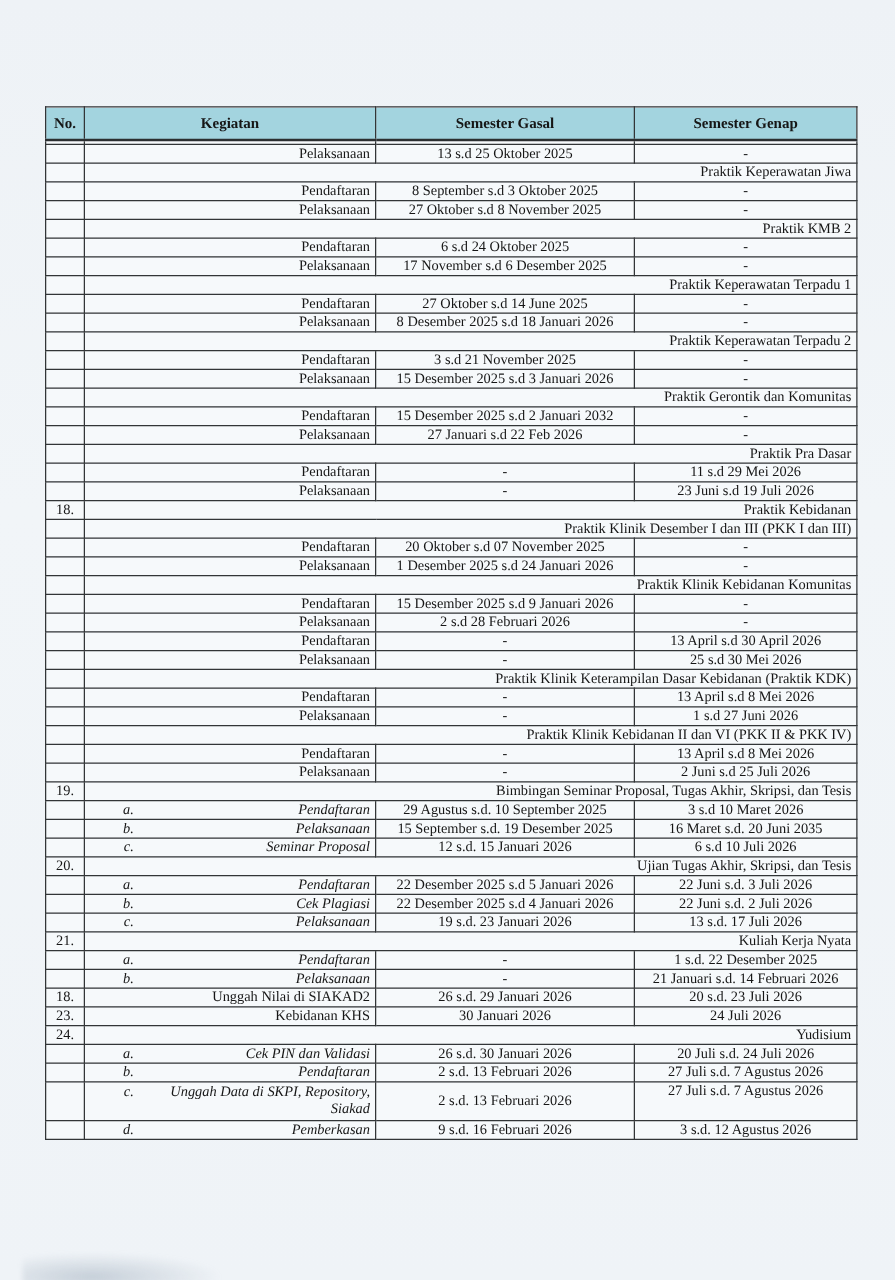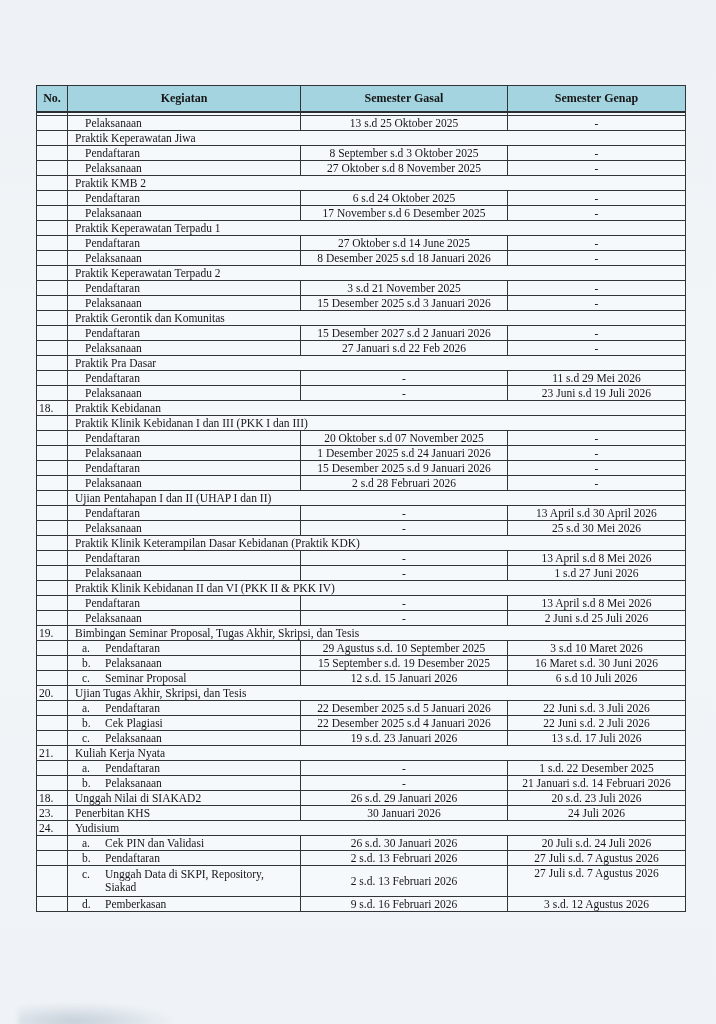--- a/index.html
+++ b/index.html
@@ -39,25 +39,25 @@
     font-weight: bold;
     font-size: 12px;
     height: 25px;
     border-bottom: 2px solid #2c2f31;
   }
   .calendar tr.spacer-row td {
     height: 2px;
     padding: 0;
     line-height: 2px;
   }
-  td.no-cell { padding: 0 2px; }
-  td.kegiatan-cell { text-align: left; padding-left: 7px; }
+  td.no-cell { text-align: center; padding: 0 2px; }
+  td.kegiatan-cell { text-align: right; padding-left: 7px; }
   td.kegiatan-cell.sub { padding-left: 17px; }
   td.kegiatan-cell.plain { padding-left: 7px; }
-  td.kegiatan-cell.lettered { padding-left: 14px; }
+  td.kegiatan-cell.lettered { padding-left: 14px; font-style: italic; }
   td.kegiatan-cell .letter {
     display: inline-block; width: 23px; vertical-align: top;
   }
   td.kegiatan-cell .lab {
     display: inline-block; width: calc(100% - 25px); vertical-align: top;
   }
   td.date-cell { text-align: center; }
   tr.tall td { height: 29px; }
   tr.tall td.genap-cell { vertical-align: top; padding-top: 1px; }
   .smudge {
@@ -165,21 +165,21 @@
           <td class="date-cell gasal-cell">15 Desember 2025 s.d 3 Januari 2026</td>
           <td class="date-cell genap-cell">-</td>
         </tr>
         <tr>
           <td class="no-cell"></td>
           <td class="kegiatan-cell group" colspan="3">Praktik Gerontik dan Komunitas</td>
         </tr>
         <tr>
           <td class="no-cell"></td>
           <td class="kegiatan-cell sub">Pendaftaran</td>
-          <td class="date-cell gasal-cell">15 Desember 2027 s.d 2 Januari 2026</td>
+          <td class="date-cell gasal-cell">15 Desember 2025 s.d 2 Januari 2032</td>
           <td class="date-cell genap-cell">-</td>
         </tr>
         <tr>
           <td class="no-cell"></td>
           <td class="kegiatan-cell sub">Pelaksanaan</td>
           <td class="date-cell gasal-cell">27 Januari s.d 22 Feb 2026</td>
           <td class="date-cell genap-cell">-</td>
         </tr>
         <tr>
           <td class="no-cell"></td>
@@ -196,49 +196,49 @@
           <td class="kegiatan-cell sub">Pelaksanaan</td>
           <td class="date-cell gasal-cell">-</td>
           <td class="date-cell genap-cell">23 Juni s.d 19 Juli 2026</td>
         </tr>
         <tr>
           <td class="no-cell">18.</td>
           <td class="kegiatan-cell group" colspan="3">Praktik Kebidanan</td>
         </tr>
         <tr>
           <td class="no-cell"></td>
-          <td class="kegiatan-cell group" colspan="3">Praktik Klinik Kebidanan I dan III (PKK I dan III)</td>
+          <td class="kegiatan-cell group" colspan="3">Praktik Klinik Desember I dan III (PKK I dan III)</td>
         </tr>
         <tr>
           <td class="no-cell"></td>
           <td class="kegiatan-cell sub">Pendaftaran</td>
           <td class="date-cell gasal-cell">20 Oktober s.d 07 November 2025</td>
           <td class="date-cell genap-cell">-</td>
         </tr>
         <tr>
           <td class="no-cell"></td>
           <td class="kegiatan-cell sub">Pelaksanaan</td>
           <td class="date-cell gasal-cell">1 Desember 2025 s.d 24 Januari 2026</td>
           <td class="date-cell genap-cell">-</td>
         </tr>
         <tr>
           <td class="no-cell"></td>
+          <td class="kegiatan-cell group" colspan="3">Praktik Klinik Kebidanan Komunitas</td>
+        </tr>
+        <tr>
+          <td class="no-cell"></td>
           <td class="kegiatan-cell sub">Pendaftaran</td>
           <td class="date-cell gasal-cell">15 Desember 2025 s.d 9 Januari 2026</td>
           <td class="date-cell genap-cell">-</td>
         </tr>
         <tr>
           <td class="no-cell"></td>
           <td class="kegiatan-cell sub">Pelaksanaan</td>
           <td class="date-cell gasal-cell">2 s.d 28 Februari 2026</td>
           <td class="date-cell genap-cell">-</td>
-        </tr>
-        <tr>
-          <td class="no-cell"></td>
-          <td class="kegiatan-cell group" colspan="3">Ujian Pentahapan I dan II (UHAP I dan II)</td>
         </tr>
         <tr>
           <td class="no-cell"></td>
           <td class="kegiatan-cell sub">Pendaftaran</td>
           <td class="date-cell gasal-cell">-</td>
           <td class="date-cell genap-cell">13 April s.d 30 April 2026</td>
         </tr>
         <tr>
           <td class="no-cell"></td>
           <td class="kegiatan-cell sub">Pelaksanaan</td>
@@ -284,21 +284,21 @@
         <tr>
           <td class="no-cell"></td>
           <td class="kegiatan-cell lettered"><span class="letter">a.</span><span class="lab">Pendaftaran</span></td>
           <td class="date-cell gasal-cell">29 Agustus s.d. 10 September 2025</td>
           <td class="date-cell genap-cell">3 s.d 10 Maret 2026</td>
         </tr>
         <tr>
           <td class="no-cell"></td>
           <td class="kegiatan-cell lettered"><span class="letter">b.</span><span class="lab">Pelaksanaan</span></td>
           <td class="date-cell gasal-cell">15 September s.d. 19 Desember 2025</td>
-          <td class="date-cell genap-cell">16 Maret s.d. 30 Juni 2026</td>
+          <td class="date-cell genap-cell">16 Maret s.d. 20 Juni 2035</td>
         </tr>
         <tr>
           <td class="no-cell"></td>
           <td class="kegiatan-cell lettered"><span class="letter">c.</span><span class="lab">Seminar Proposal</span></td>
           <td class="date-cell gasal-cell">12 s.d. 15 Januari 2026</td>
           <td class="date-cell genap-cell">6 s.d 10 Juli 2026</td>
         </tr>
         <tr>
           <td class="no-cell">20.</td>
           <td class="kegiatan-cell group" colspan="3">Ujian Tugas Akhir, Skripsi, dan Tesis</td>
@@ -338,21 +338,21 @@
           <td class="date-cell genap-cell">21 Januari s.d. 14 Februari 2026</td>
         </tr>
         <tr>
           <td class="no-cell">18.</td>
           <td class="kegiatan-cell plain">Unggah Nilai di SIAKAD2</td>
           <td class="date-cell gasal-cell">26 s.d. 29 Januari 2026</td>
           <td class="date-cell genap-cell">20 s.d. 23 Juli 2026</td>
         </tr>
         <tr>
           <td class="no-cell">23.</td>
-          <td class="kegiatan-cell plain">Penerbitan KHS</td>
+          <td class="kegiatan-cell plain">Kebidanan KHS</td>
           <td class="date-cell gasal-cell">30 Januari 2026</td>
           <td class="date-cell genap-cell">24 Juli 2026</td>
         </tr>
         <tr>
           <td class="no-cell">24.</td>
           <td class="kegiatan-cell group" colspan="3">Yudisium</td>
         </tr>
         <tr>
           <td class="no-cell"></td>
           <td class="kegiatan-cell lettered"><span class="letter">a.</span><span class="lab">Cek PIN dan Validasi</span></td>

